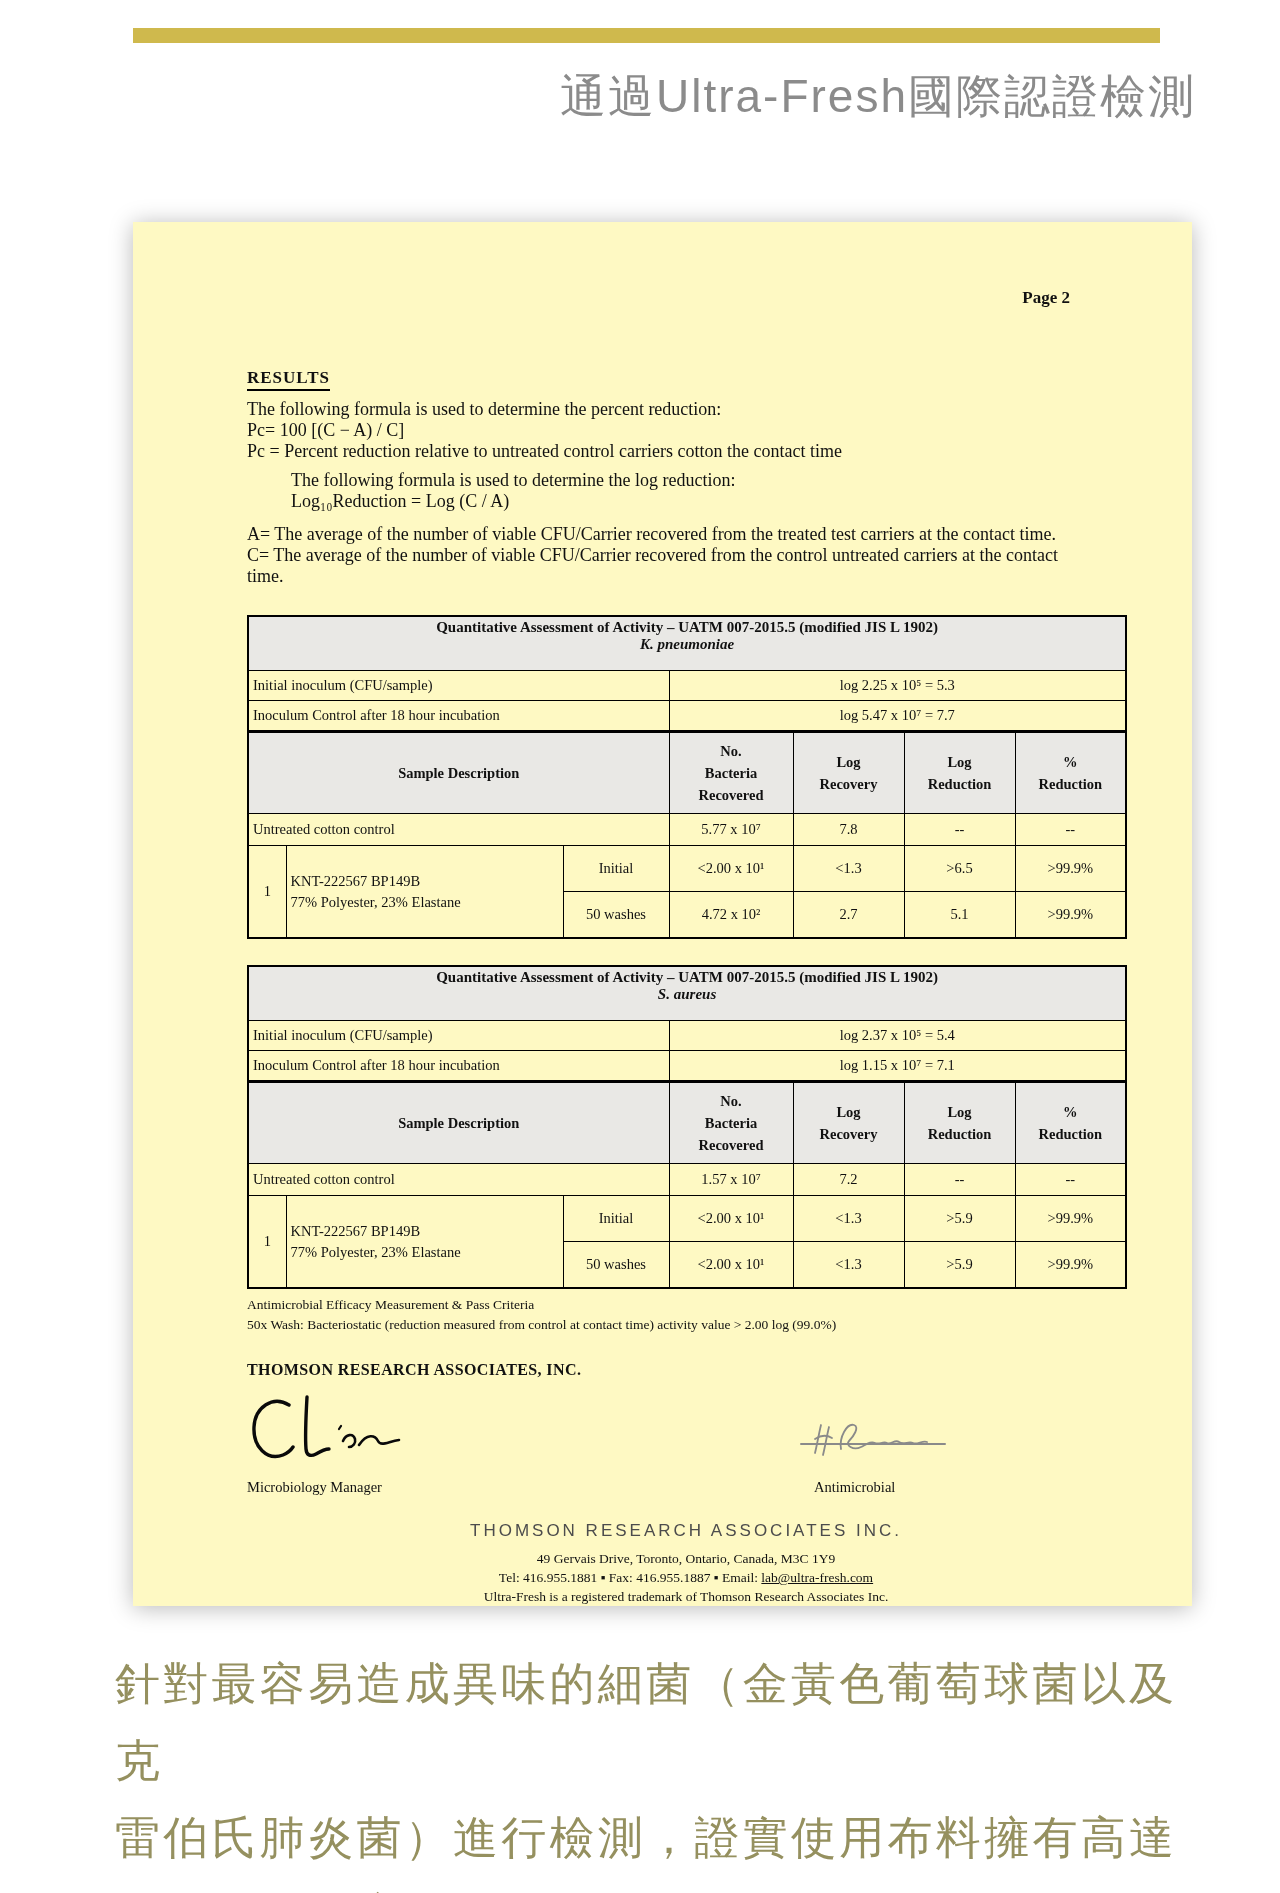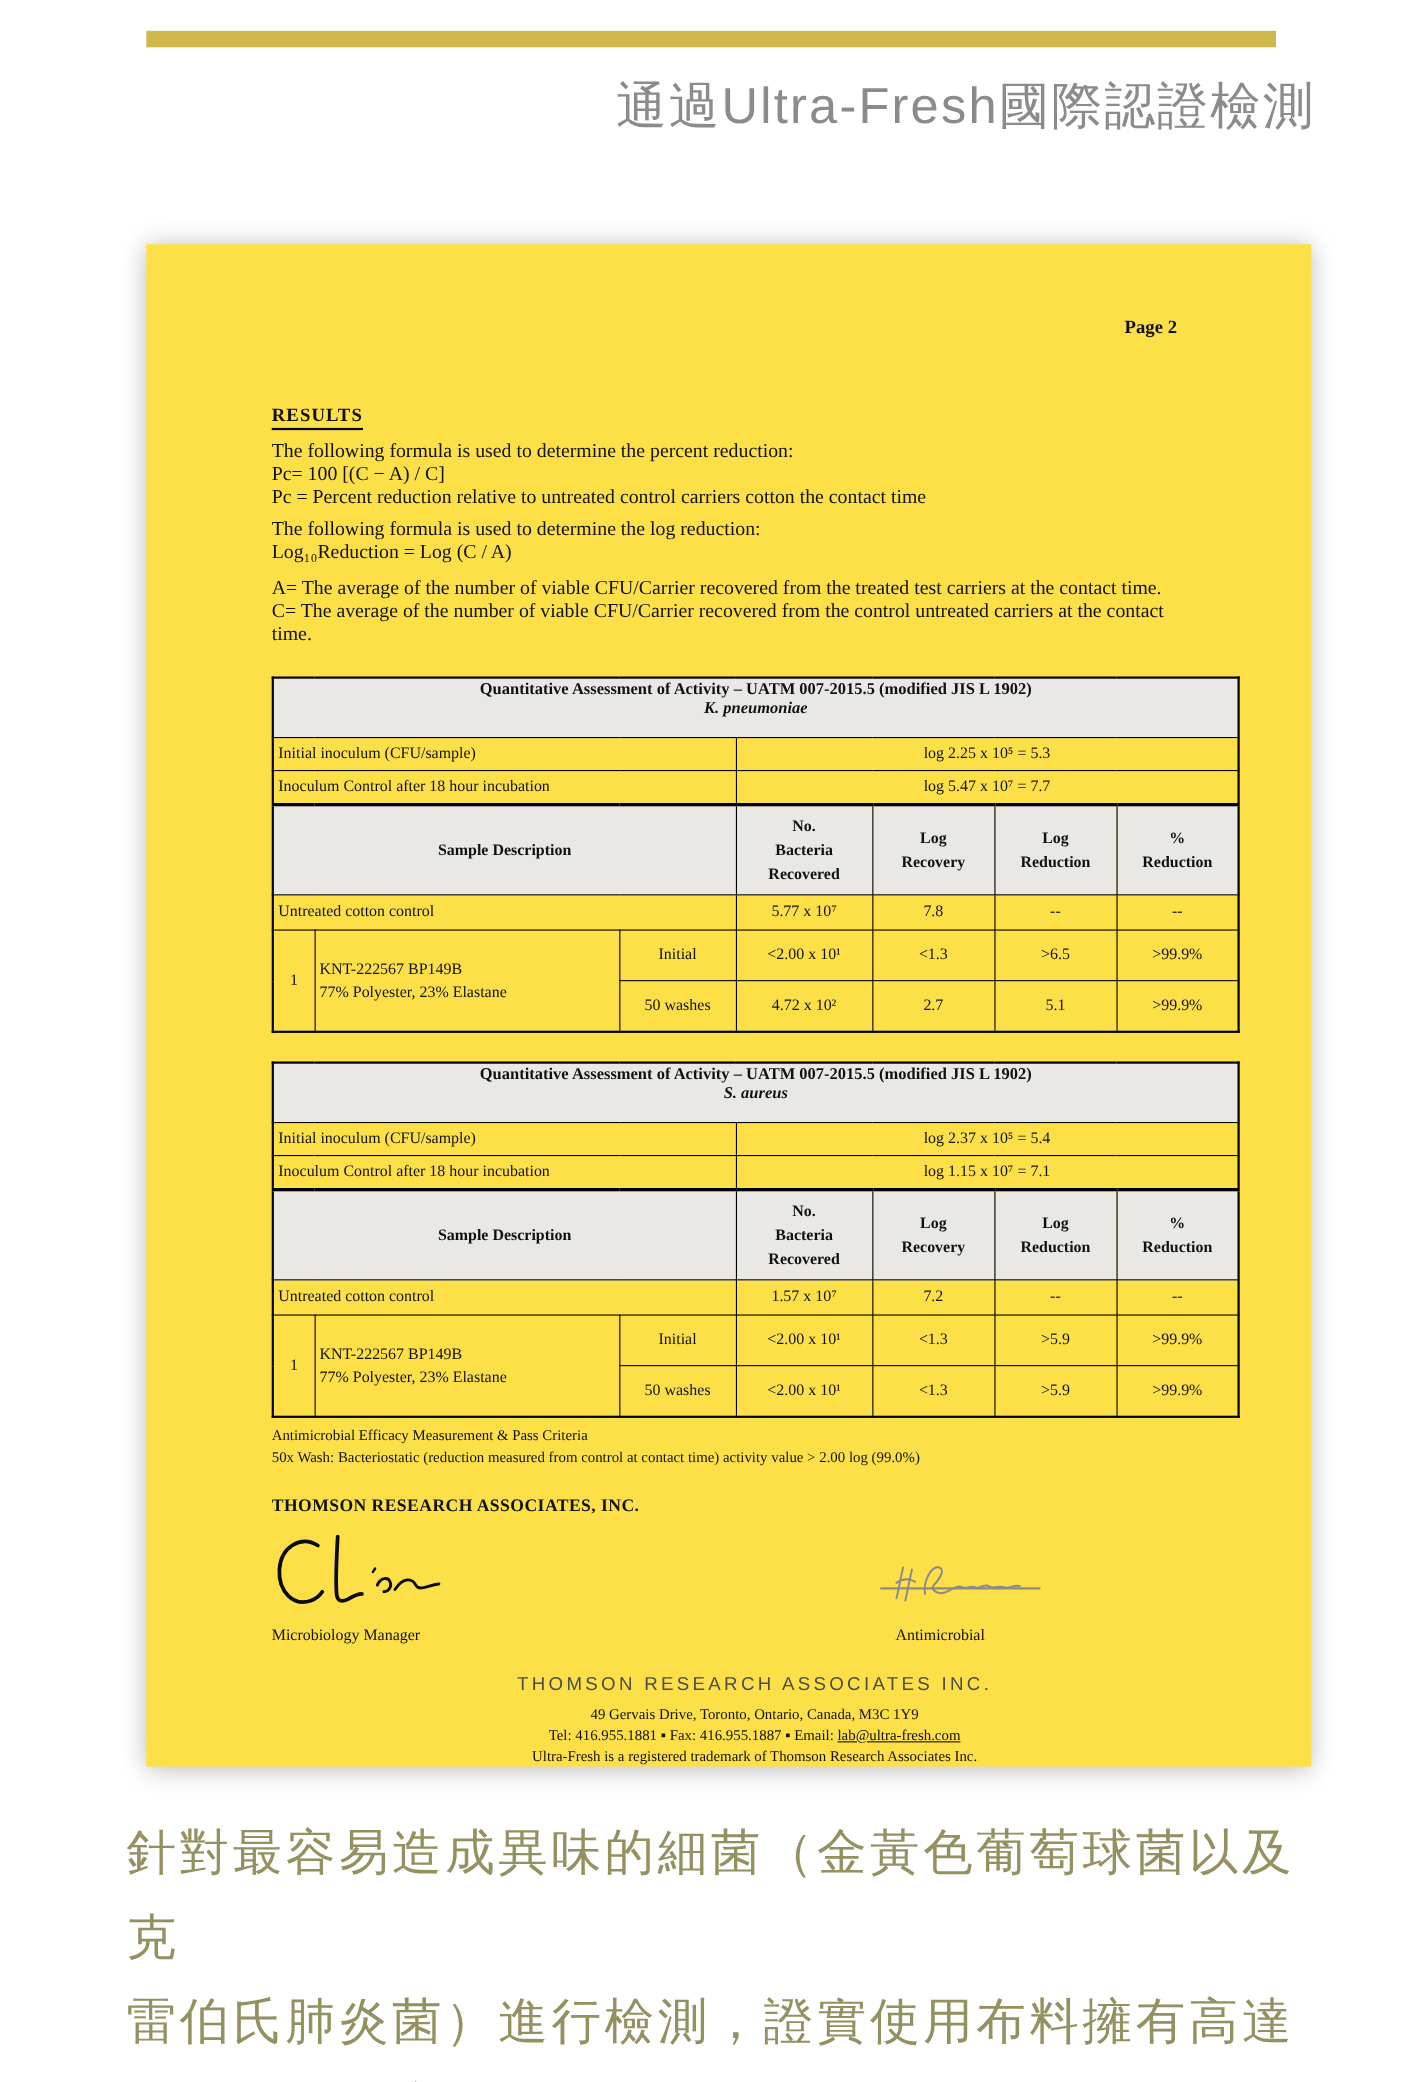--- a/index.html
+++ b/index.html
@@ -10,32 +10,32 @@
   }
   
   .top-bar{position:absolute;left:133px;top:28px;width:1027px;height:15px;}
   .page-title{
     position:absolute;top:66px;right:84px;
     font-family:"Liberation Sans","DejaVu Sans",sans-serif;
     font-size:46px;font-weight:500;letter-spacing:2px;color:#8b8b8b;white-space:nowrap;
   }
   
   .card{
-    position:absolute;left:133px;top:222px;width:1059px;height:1384px;background:#fde047;
+    position:absolute;left:133px;top:222px;width:1059px;height:1384px;background:#fef9c3;
     box-shadow:0 2px 22px rgba(0,0,0,.28);
   }
   .doc-content{position:relative;width:878px;margin-left:114px;}
   .page-label{position:absolute;top:66px;right:122px;font-size:17px;font-weight:bold;}
   .results-heading{
     margin-top:146px;display:inline-block;font-size:17px;font-weight:bold;
     letter-spacing:1px;border-bottom:2px solid #000;padding-bottom:1px;
   }
   .para{font-size:18px;line-height:21px;}
   .p1{margin-top:8px;}
-  .p2{margin-top:8px;}
+  .p2{margin-top:8px;margin-left:44px;}
   .defs{margin-top:12px;}
   
   .rtable{
     border-collapse:collapse;table-layout:fixed;width:878px;
     border:2.5px solid #000;font-size:14.5px;
   }
   .t1{margin-top:28px;}
   .t2{margin-top:26px;}
   .rtable td,.rtable th{border:1.5px solid #000;padding:2px 4px;vertical-align:middle;}
   .title-row td{background:#e9e8e5;text-align:center;font-weight:bold;font-size:15px;padding:2px 6px 0;}

